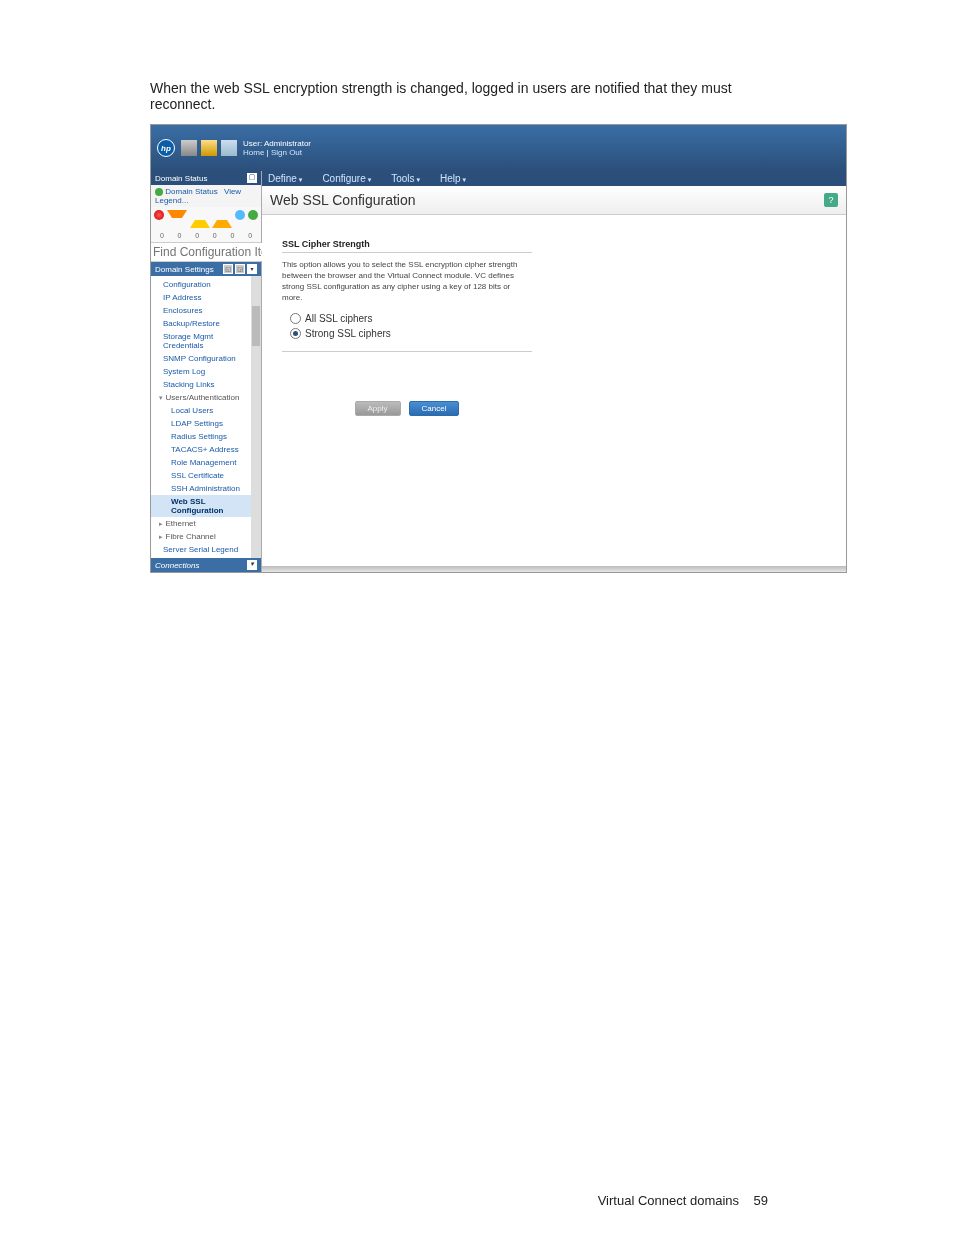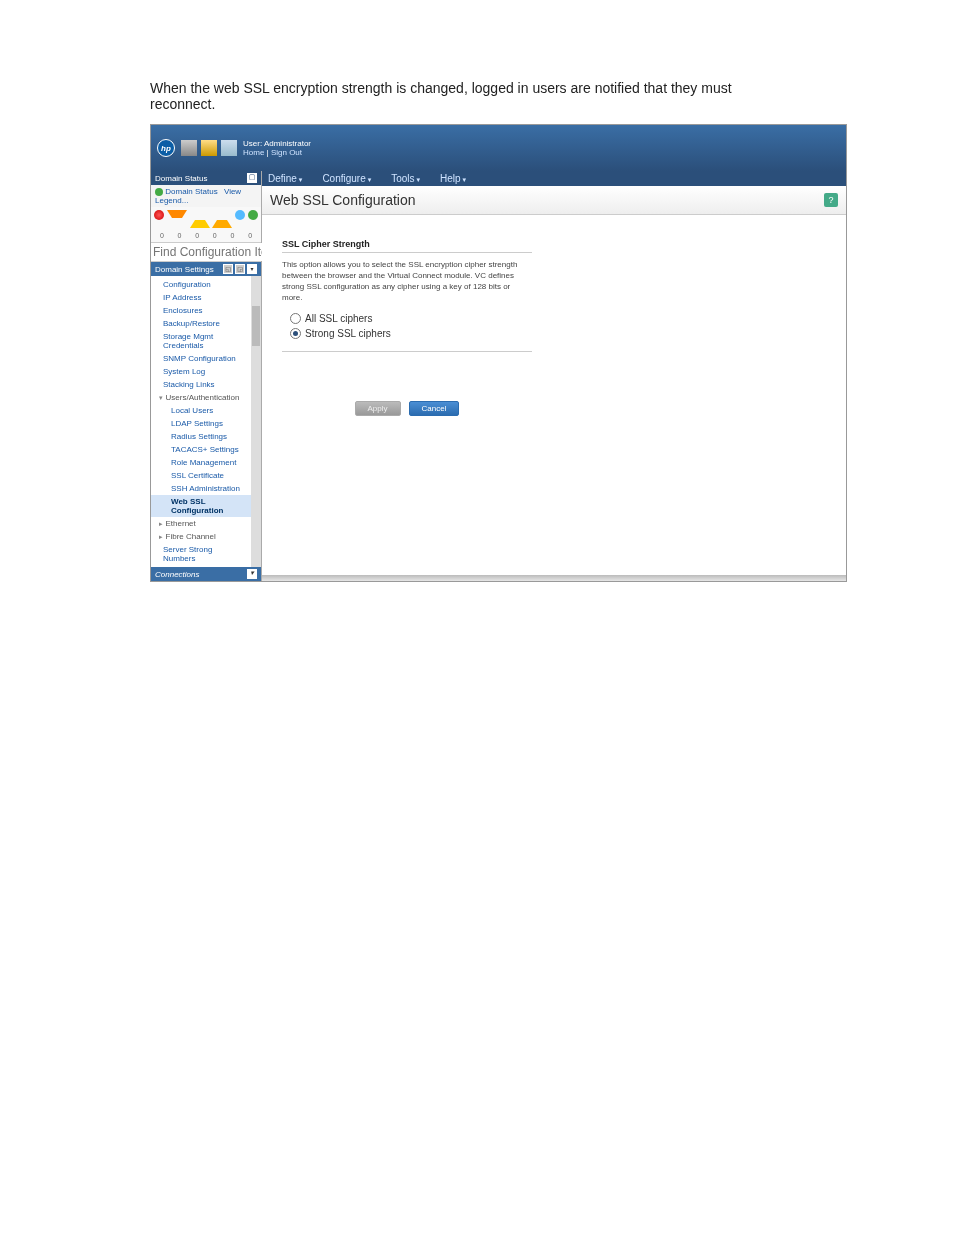--- a/index.html
+++ b/index.html
@@ -403,28 +403,28 @@
             <div class="nav-item">Enclosures</div>
             <div class="nav-item">Backup/Restore</div>
             <div class="nav-item">Storage Mgmt Credentials</div>
             <div class="nav-item">SNMP Configuration</div>
             <div class="nav-item">System Log</div>
             <div class="nav-item">Stacking Links</div>
             <div class="nav-item cat open">Users/Authentication</div>
             <div class="nav-item sub">Local Users</div>
             <div class="nav-item sub">LDAP Settings</div>
             <div class="nav-item sub">Radius Settings</div>
-            <div class="nav-item sub">TACACS+ Settings</div>
+            <div class="nav-item sub">TACACS+ Address</div>
             <div class="nav-item sub">Role Management</div>
             <div class="nav-item sub">SSL Certificate</div>
             <div class="nav-item sub">SSH Administration</div>
             <div class="nav-item sub selected">Web SSL Configuration</div>
             <div class="nav-item cat">Ethernet</div>
             <div class="nav-item cat">Fibre Channel</div>
-            <div class="nav-item">Server Strong Numbers</div>
+            <div class="nav-item">Server Serial Legend</div>
           </div>
           <div class="scroll-track">
             <div class="scroll-thumb"></div>
           </div>
         </div>
         <div class="nav-bottom-header">
           <span>Connections</span>
           <span class="dd">▾</span>
         </div>
       </div>
@@ -457,13 +457,18 @@
           <div class="button-row">
             <div class="btn apply">Apply</div>
             <div class="btn cancel">Cancel</div>
           </div>
         </div>
         <div class="bottom-shadow"></div>
       </div>
     </div>
   </div>
 
+  <div class="page-footer">
+    <span>Virtual Connect domains</span>
+    &nbsp;&nbsp;
+    <span>59</span>
+  </div>
 </div>
 
 </body></html>

